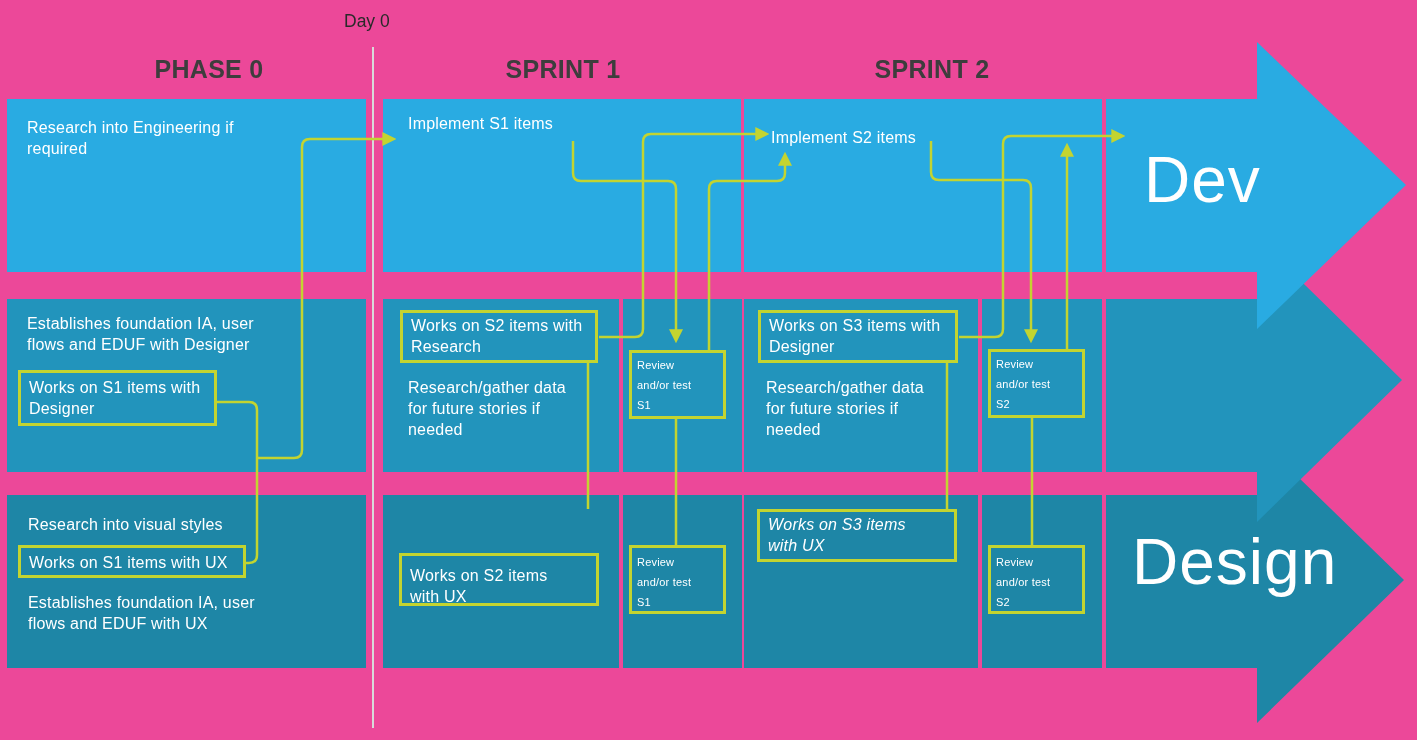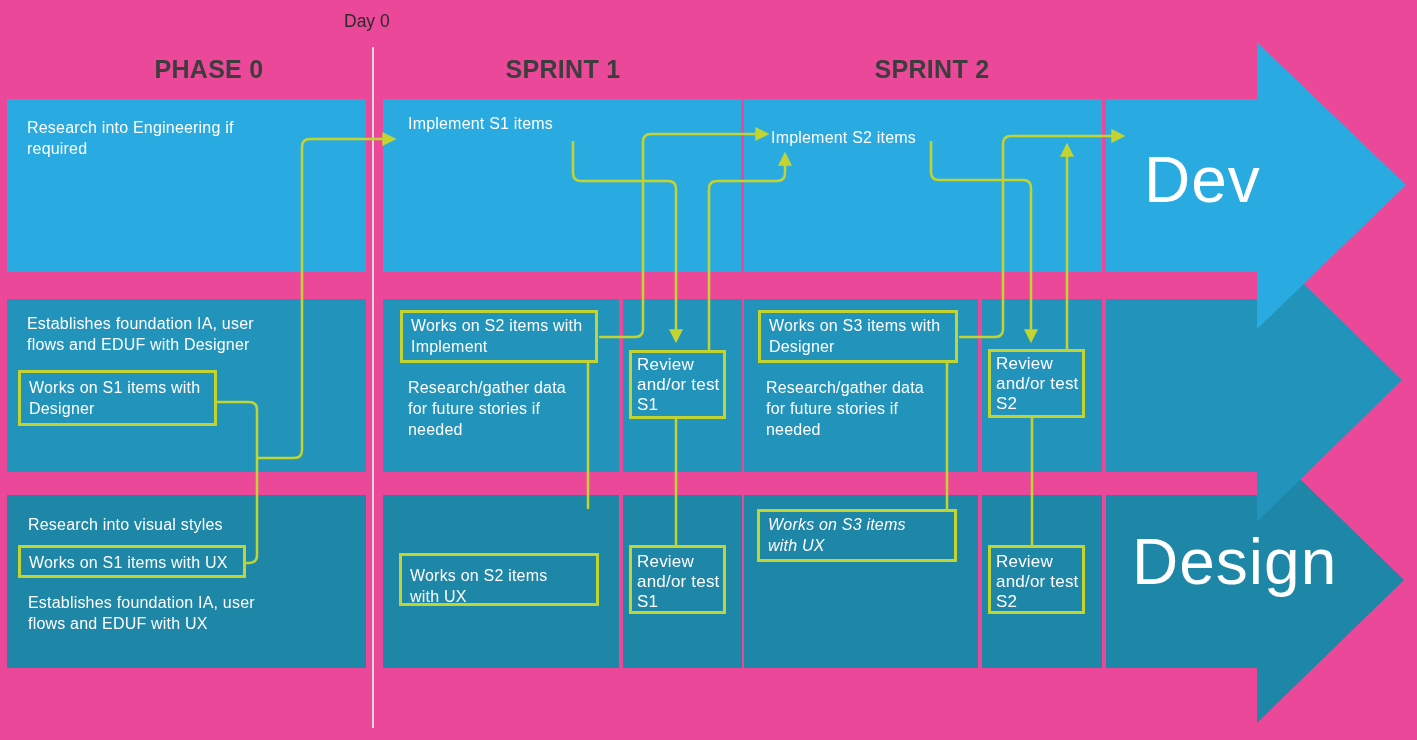--- a/index.html
+++ b/index.html
@@ -15,21 +15,21 @@
   
   .block{position:absolute;z-index:1;}
   .dev-bg{background:#29abe2;} .ux-bg{background:#2294bc;} .design-bg{background:#1e86a6;}
   
   .wtext{position:absolute;color:#ffffff;font-size:16px;line-height:21px;letter-spacing:0.2px;
          white-space:pre-line;z-index:2;}
   
   .lime-box{position:absolute;border:3px solid #c3d430;box-sizing:border-box;color:#ffffff;
             font-size:16px;line-height:21px;letter-spacing:0.2px;white-space:pre-line;
             padding:4px 6px 0 8px;z-index:2;}
-  .review-box{font-size:17px;line-height:20px;padding:2px 2px 0 5px;}
+  .review-box{font-size:11px;line-height:20px;padding:2px 2px 0 5px;}
   
   .lane-label{position:absolute;color:#ffffff;font-size:64px;font-weight:100;line-height:1;
               letter-spacing:1px;z-index:2;}
   
   #arrow-layer{position:absolute;left:0;top:0;z-index:0;}
   #connector-layer{position:absolute;left:0;top:0;z-index:3;pointer-events:none;}
 </style>
 </head>
 <body>
 
@@ -67,21 +67,21 @@
   <div class="wtext" style="left:27px;top:117px;width:260px;">Research into Engineering if
 required</div>
   <div class="wtext" style="left:408px;top:113px;width:220px;">Implement S1 items</div>
   <div class="wtext" style="left:771px;top:127px;width:220px;">Implement S2 items</div>
 
   <div class="wtext" style="left:27px;top:313px;width:280px;">Establishes foundation IA, user
 flows and EDUF with Designer</div>
   <div class="lime-box" style="left:18px;top:370px;width:199px;height:56px;">Works on S1 items with
 Designer</div>
   <div class="lime-box" style="left:400px;top:310px;width:198px;height:53px;padding-top:2px;">Works on S2 items with
-Implement</div>
+Research</div>
   <div class="wtext" style="left:408px;top:377px;width:180px;">Research/gather data
 for future stories if
 needed</div>
   <div class="lime-box review-box" style="left:629px;top:350px;width:97px;height:69px;">Review
 and/or test
 S1</div>
   <div class="lime-box" style="left:758px;top:310px;width:200px;height:53px;padding-top:2px;">Works on S3 items with
 Designer</div>
   <div class="wtext" style="left:766px;top:377px;width:180px;">Research/gather data
 for future stories if

